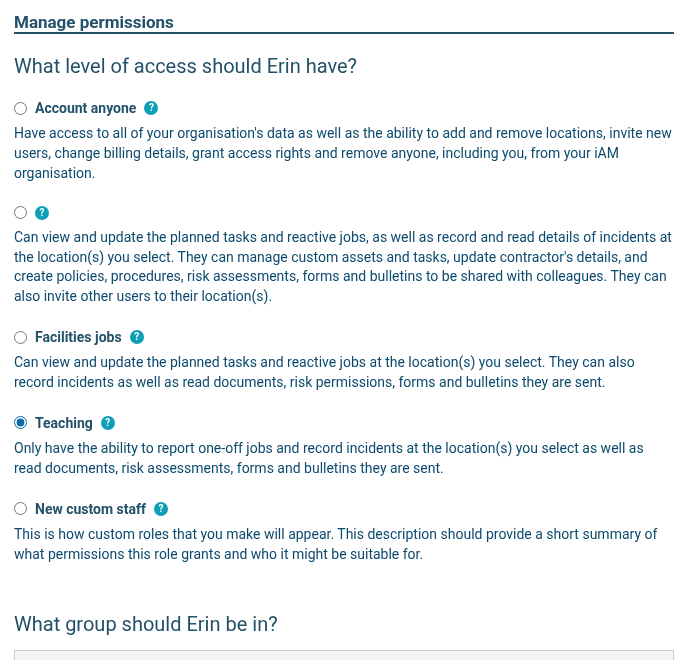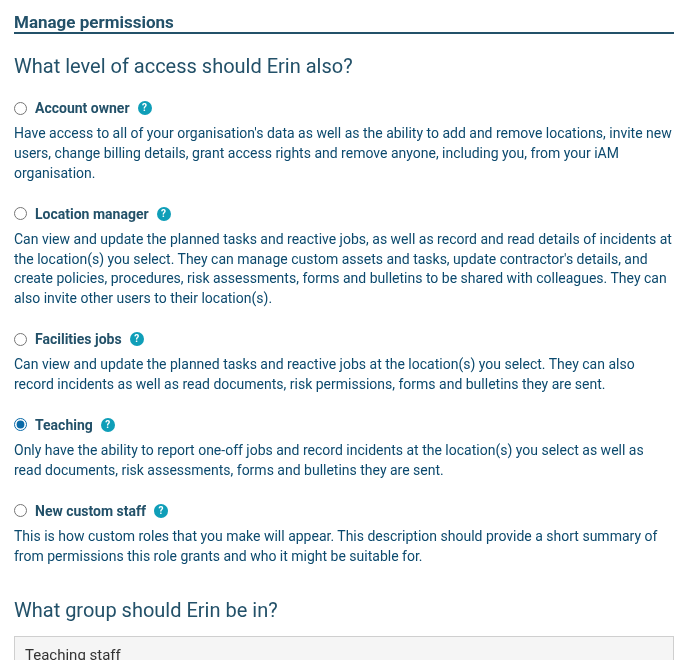--- a/index.html
+++ b/index.html
@@ -62,21 +62,21 @@
       font-size: 14px;
       line-height: 1.42;
       color: #0c4a6e;
       font-weight: 400;
       margin-bottom: 22px;
     }
     .group-section-title {
       font-size: 20px;
       font-weight: 400;
       color: #235169;
-      margin-top: 32px;
+      margin-top: 48px;
       margin-bottom: 14px;
     }
     .select-wrap {
       position: relative;
       width: 100%;
     }
     .select-box {
       width: 100%;
       border: 1px solid #cfcfcf;
       background: #f5f5f5;
@@ -87,32 +87,31 @@
       display: flex;
       align-items: center;
       justify-content: space-between;
     }
   </style>
 </head>
 <body>
 
 <h2 class="header-title">Manage permissions</h2>
 
-<h3 class="section-title">What level of access should Erin also?</h3>
+<h3 class="section-title">What level of access should Erin have?</h3>
 
 <div class="option-row">
   <input type="radio" name="role" style="">
-  <span class="role-label">Account owner</span>
+  <span class="role-label">Account anyone</span>
   <span class="help-icon">?</span>
 </div>
 <p class="role-desc">Have access to all of your organisation's data as well as the ability to add and remove locations, invite new users, change billing details, grant access rights and remove anyone, including you, from your iAM organisation.</p>
 
 <div class="option-row">
   <input type="radio" name="role" style="">
-  <span class="role-label">Location manager</span>
   <span class="help-icon">?</span>
 </div>
 <p class="role-desc">Can view and update the planned tasks and reactive jobs, as well as record and read details of incidents at the location(s) you select. They can manage custom assets and tasks, update contractor's details, and create policies, procedures, risk assessments, forms and bulletins to be shared with colleagues. They can also invite other users to their location(s).</p>
 
 <div class="option-row">
   <input type="radio" name="role" style="">
   <span class="role-label">Facilities jobs</span>
   <span class="help-icon">?</span>
 </div>
 <p class="role-desc">Can view and update the planned tasks and reactive jobs at the location(s) you select. They can also record incidents as well as read documents, risk permissions, forms and bulletins they are sent.</p>
@@ -122,21 +121,21 @@
   <span class="role-label">Teaching</span>
   <span class="help-icon">?</span>
 </div>
 <p class="role-desc">Only have the ability to report one-off jobs and record incidents at the location(s) you select as well as read documents, risk assessments, forms and bulletins they are sent.</p>
 
 <div class="option-row">
   <input type="radio" name="role" style="">
   <span class="role-label">New custom staff</span>
   <span class="help-icon">?</span>
 </div>
-<p class="role-desc">This is how custom roles that you make will appear. This description should provide a short summary of from permissions this role grants and who it might be suitable for.</p>
+<p class="role-desc">This is how custom roles that you make will appear. This description should provide a short summary of what permissions this role grants and who it might be suitable for.</p>
 
 <h3 class="group-section-title">What group should Erin be in?</h3>
 
 <div class="select-wrap">
   <div class="select-box">
     <span>Teaching staff</span>
 
   </div>
 </div>
 

